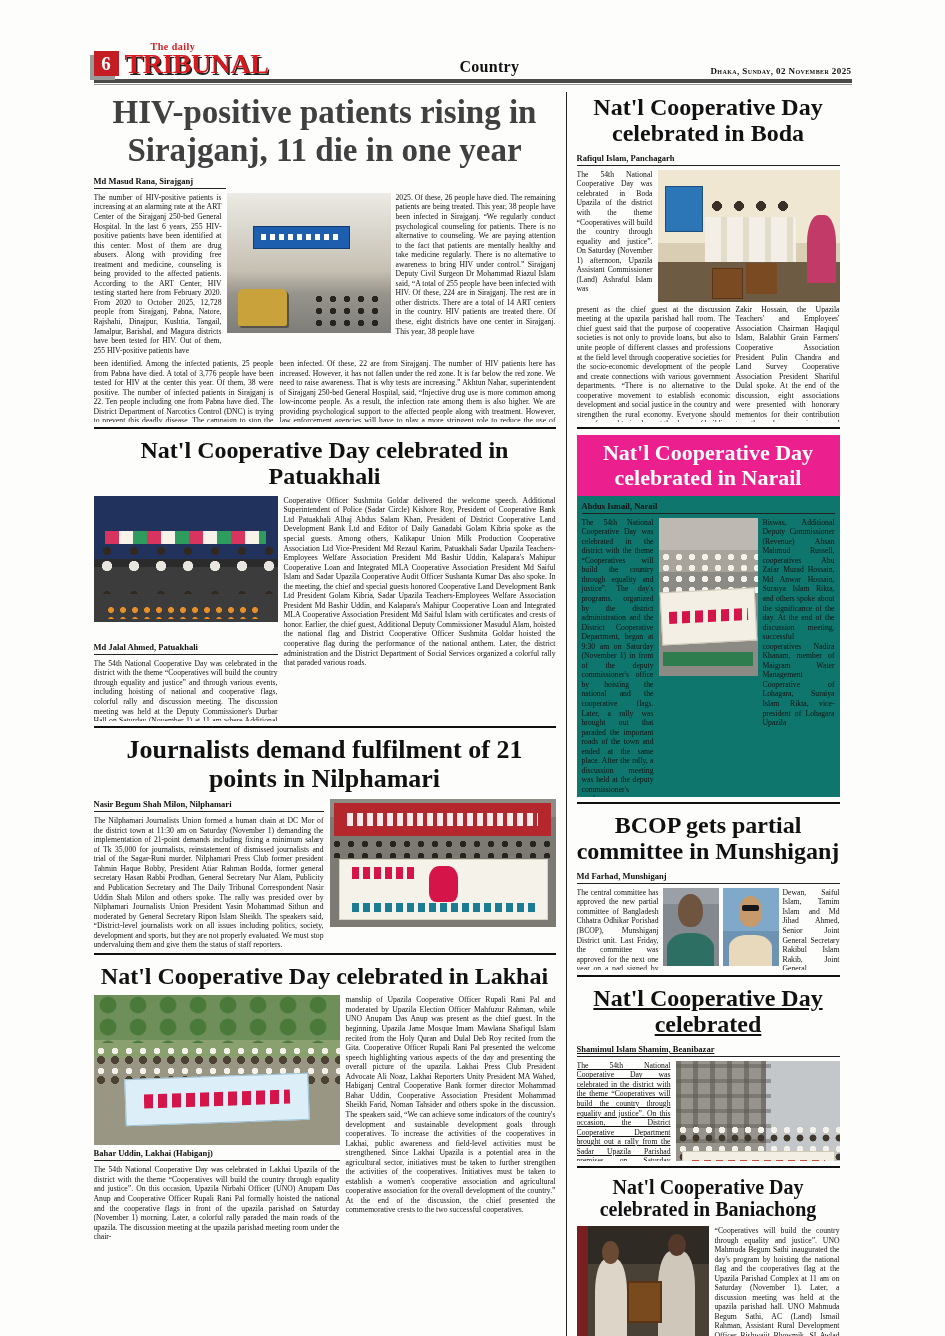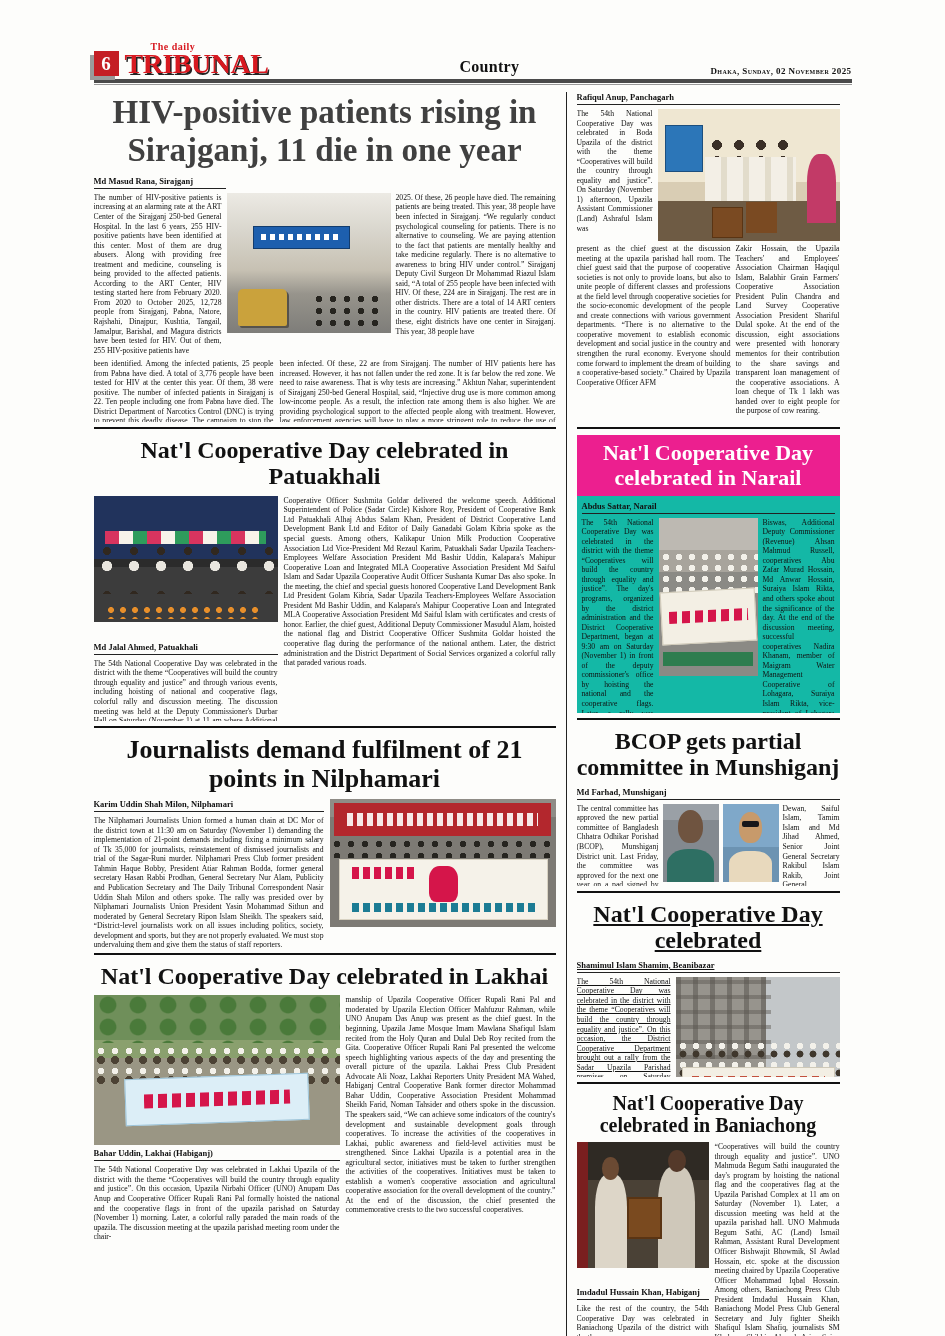--- a/index.html
+++ b/index.html
@@ -29,21 +29,21 @@
   .photo{position:relative;overflow:hidden;background:#b9b4a8;}
   .photo i{display:block;position:absolute;}
   
   #hiv{height:330px;} .hiv-row1{display:grid;grid-template-columns:128px 164px 1fr;gap:5px;}
   .hiv-row2{display:grid;grid-template-columns:180px 1fr;gap:6px;margin-top:4px;}
   #patuakhali{height:286px;} .pk-row{display:grid;grid-template-columns:184px 1fr;gap:6px;}
   #nilphamari{height:214px;} .nl-row1{display:grid;grid-template-columns:1fr 226px;gap:6px;}
   #lakhai{height:372px;} .lk-row{display:grid;grid-template-columns:246px 1fr;gap:6px;}
   #boda{height:330px;} .bd-row1{display:grid;grid-template-columns:76px 1fr;gap:5px;}
   .bd-row2{display:grid;grid-template-columns:1fr 104px;gap:5px;margin-top:3px;}
-  #narail{height:278px;background:#14b8a6;}
+  #narail{height:362px;background:#0f766e;}
   .nr-head{background:#ec1f8f;color:#fff;font-weight:bold;font-size:22px;text-align:center;line-height:1.15;padding:5px 2px;}
   .nr-body{padding:5px 5px 0 5px;}
   .nr-row1{display:grid;grid-template-columns:72px 1fr 72px;gap:5px;}
   #bcop{height:160px;} .mc-row1{display:grid;grid-template-columns:82px 56px 56px 1fr;gap:4px;}
   #celebrated{height:178px;text-decoration:underline;} .cl-row1{display:grid;grid-template-columns:94px 1fr;gap:5px;}
   #baniachong{height:250px;} .bn-row{display:grid;grid-template-columns:132px 1fr;gap:6px;}
   
   .ph-hiv{height:140px;background:linear-gradient(180deg,#eceae4 0%,#d8d5cc 28%,#c7c1b3 55%,#97948c 72%,#7e7d79 100%);}
   .ph-hiv .s1{left:16%;top:24%;width:58%;height:15%;background:#1d5fae;border:1px solid #123c6e;}
   .ph-hiv .s1::after{content:"";position:absolute;left:8%;top:32%;width:84%;height:26%;background:repeating-linear-gradient(90deg,#fff 0 5px,transparent 5px 9px);}
@@ -155,21 +155,21 @@
           <div class="body">Cooperative Officer Sushmita Goldar delivered the welcome speech. Additional Superintendent of Police (Sadar Circle) Kishore Roy, President of Cooperative Bank Ltd Patuakhali Alhaj Abdus Salam Khan, President of District Cooperative Land Development Bank Ltd and Editor of Daily Ganadabi Golam Kibria spoke as the special guests. Among others, Kalikapur Union Milk Production Cooperative Association Ltd Vice-President Md Rezaul Karim, Patuakhali Sadar Upazila Teachers-Employees Welfare Association President Md Bashir Uddin, Kalapara's Mahipur Cooperative Loan and Integrated MLA Cooperative Association President Md Saiful Islam and Sadar Upazila Cooperative Audit Officer Sushanta Kumar Das also spoke. In the meeting, the chief and special guests honored Cooperative Land Development Bank Ltd President Golam Kibria, Sadar Upazila Teachers-Employees Welfare Association President Md Bashir Uddin, and Kalapara's Mahipur Cooperative Loan and Integrated MLA Cooperative Association President Md Saiful Islam with certificates and crests of honor. Earlier, the chief guest, Additional Deputy Commissioner Masudul Alam, hoisted the national flag and District Cooperative Officer Sushmita Goldar hoisted the cooperative flag during the performance of the national anthem. Later, the district administration and the District Department of Social Services organized a colorful rally that paraded various roads.</div>
         </div>
       </section>
 
       <div class="rule"></div>
 
       <section class="art" id="nilphamari">
         <h2 class="head h26">Journalists demand fulfilment of 21 points in Nilphamari</h2>
         <div class="nl-row1">
           <div>
-            <div class="byline">Karim Uddin Shah Milon, Nilphamari</div>
+            <div class="byline">Nasir Begum Shah Milon, Nilphamari</div>
             <div class="body">The Nilphamari Journalists Union formed a human chain at DC Mor of the district town at 11:30 am on Saturday (November 1) demanding the implementation of 21-point demands including fixing a minimum salary of Tk 35,000 for journalists, reinstatement of dismissed journalists and trial of the Sagar-Runi murder. Nilphamari Press Club former president Tahmin Haque Bobby, President Atiar Rahman Bodda, former general secretary Hasan Rabbi Prodhan, General Secretary Nur Alam, Publicity and Publication Secretary and The Daily Tribunal Correspondent Nasir Uddin Shah Milon and others spoke. The rally was presided over by Nilphamari Journalists Union President Yasin Mohammad Sithun and moderated by General Secretary Ripon Islam Sheikh. The speakers said, “District-level journalists work on all issues including politics, society, development and sports, but they are not properly evaluated. We must stop undervaluing them and give them the status of staff reporters.</div>
           </div>
           <div class="photo ph-nl">
             <i class="s1"></i>
             <i class="s2"></i>
             <i class="s3"></i>
             <i class="s4"></i>
           </div>
         </div>
 
@@ -191,21 +191,22 @@
           </div>
           <div class="body">manship of Upazila Cooperative Officer Rupali Rani Pal and moderated by Upazila Election Officer Mahfuzur Rahman, while UNO Anupam Das Anup was present as the chief guest. In the beginning, Upazila Jame Mosque Imam Mawlana Shafiqul Islam recited from the Holy Quran and Dulal Deb Roy recited from the Gita. Cooperative Officer Rupali Rani Pal presented the welcome speech highlighting various aspects of the day and presenting the overall picture of the upazila. Lakhai Press Club President Advocate Ali Noaz, Lakhai Reporters Unity President MA Wahed, Habiganj Central Cooperative Bank former director Mohammad Bahar Uddin, Cooperative Association President Mohammad Sheikh Farid, Noman Tahsider and others spoke in the discussion. The speakers said, “We can achieve some indicators of the country's development and sustainable development goals through cooperatives. To increase the activities of the cooperatives in Lakhai, public awareness and field-level activities must be strengthened. Since Lakhai Upazila is a potential area in the agricultural sector, initiatives must be taken to further strengthen the activities of the cooperatives. Initiatives must be taken to establish a women's cooperative association and agricultural cooperative association for the overall development of the country.” At the end of the discussion, the chief presented the commemorative crests to the two successful cooperatives.</div>
         </div>
       </section>
 
     </div>
 
     <div class="colR">
 
       <section class="art" id="boda">
-        <div class="byline">Rafiqul Anup, Panchagarh</div>
+        <h2 class="head h24">Nat'l Cooperative Day celebrated in Boda</h2>
+        <div class="byline">Rafiqul Islam, Panchagarh</div>
         <div class="bd-row1">
           <div class="body">The 54th National Cooperative Day was celebrated in Boda Upazila of the district with the theme “Cooperatives will build the country through equality and justice”. On Saturday (November 1) afternoon, Upazila Assistant Commissioner (Land) Ashraful Islam was</div>
           <div class="photo ph-bd">
             <i class="s1"></i>
             <i class="s2"></i>
             <i class="s3"></i>
             <i class="s4"></i>
             <i class="s5"></i>
           </div>
         </div>
@@ -213,21 +214,21 @@
           <div class="body">present as the chief guest at the discussion meeting at the upazila parishad hall room. The chief guest said that the purpose of cooperative societies is not only to provide loans, but also to unite people of different classes and professions at the field level through cooperative societies for the socio-economic development of the people and create connections with various government departments. “There is no alternative to the cooperative movement to establish economic development and social justice in the country and strengthen the rural economy. Everyone should come forward to implement the dream of building a cooperative-based society.” Chaired by Upazila Cooperative Officer AFM</div>
           <div class="body">Zakir Hossain, the Upazila Teachers' and Employees' Association Chairman Haqiqul Islam, Balabhir Grain Farmers' Cooperative Association President Pulin Chandra and Land Survey Cooperative Association President Shariful Dulal spoke. At the end of the discussion, eight associations were presented with honorary mementos for their contribution to the share savings and transparent loan management of the cooperative associations. A loan cheque of Tk 1 lakh was handed over to eight people for the purpose of cow rearing.</div>
         </div>
       </section>
 
       <div class="rule"></div>
 
       <section class="art" id="narail">
         <div class="nr-head">Nat'l Cooperative Day celebrated in Narail</div>
         <div class="nr-body">
-          <div class="byline">Abdus Sattar, Narail</div>
+          <div class="byline">Abdus Ismail, Narail</div>
           <div class="nr-row1">
             <div class="body">The 54th National Cooperative Day was celebrated in the district with the theme “Cooperatives will build the country through equality and justice”. The day's programs, organized by the district administration and the District Cooperative Department, began at 9:30 am on Saturday (November 1) in front of the deputy commissioner's office by hoisting the national and the cooperative flags. Later, a rally was brought out that paraded the important roads of the town and ended at the same place. After the rally, a discussion meeting was held at the deputy commissioner's conference room. District Cooperative Officer Md Abdur Rahman chaired the meeting, while Additional Deputy Commissioner (General) Lincoln</div>
             <div class="photo ph-nr">
               <i class="s1"></i>
               <i class="s2"></i>
               <i class="s3"></i>
             </div>
             <div class="body">Biswas, Additional Deputy Commissioner (Revenue) Ahsan Mahmud Russell, cooperatives Abu Zafar Murad Hossain, Md Anwar Hossain, Suraiya Islam Rikta, and others spoke about the significance of the day. At the end of the discussion meeting, successful cooperatives Nadira Khanam, member of Maigram Water Management Cooperative of Lohagara, Suraiya Islam Rikta, vice-president of Lohagara Upazila</div>
           </div>
 

